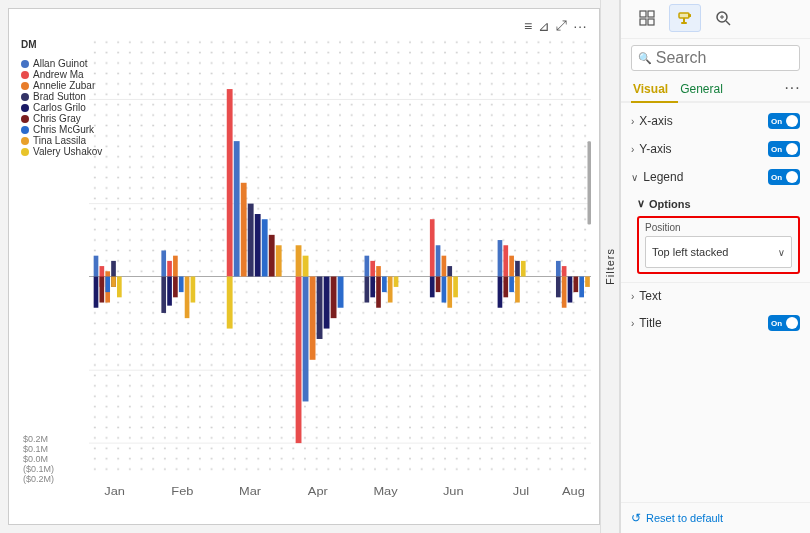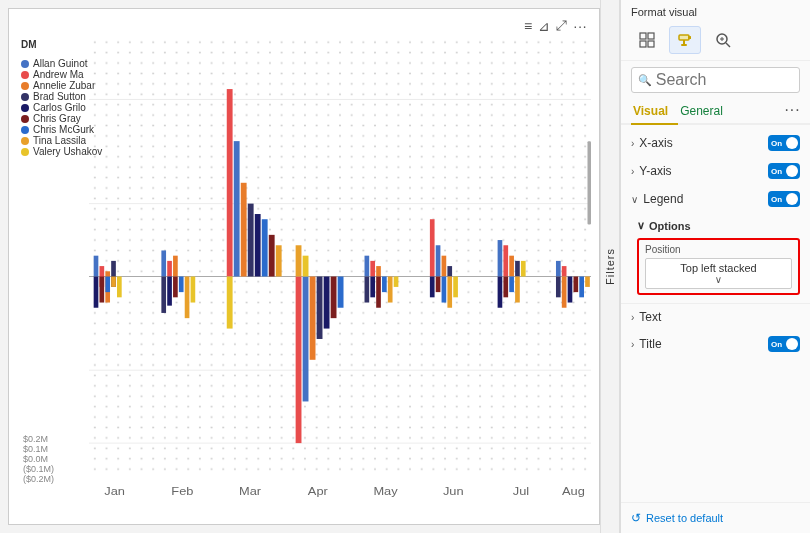--- a/index.html
+++ b/index.html
@@ -283,25 +283,24 @@
       color: #555;
       margin-bottom: 3px;
     }
     .position-dropdown {
       display: flex;
       align-items: center;
       justify-content: space-between;
       background: #fff;
       border: 1px solid #ccc;
       border-radius: 2px;
-      padding: 3px 6px;
+      padding: 9px 6px;
       font-size: 11px;
       color: #333;
       cursor: pointer;
-      flex-direction: column;
     }
     .position-dropdown-chevron {
       font-size: 10px;
       color: #555;
     }
 
     
     .reset-row {
       display: flex;
       align-items: center;
@@ -506,21 +505,20 @@
   </div>
 </div>
 
 <div class="filters-tab">
   <span class="filters-label">Filters</span>
 </div>
 
 <div class="right-panel">
 
 
-  <div class="format-visual-label">Format visual</div>
 
   <div class="format-icons-row">
     <div class="format-icon-btn">
 
       <svg width="18" height="18" viewBox="0 0 18 18" fill="none">
         <rect x="2" y="2" width="6" height="6" stroke="#555" stroke-width="1.2" fill="none"></rect>
         <rect x="10" y="2" width="6" height="6" stroke="#555" stroke-width="1.2" fill="none"></rect>
         <rect x="2" y="10" width="6" height="6" stroke="#555" stroke-width="1.2" fill="none"></rect>
         <rect x="10" y="10" width="6" height="6" stroke="#555" stroke-width="1.2" fill="none"></rect>
       </svg>

